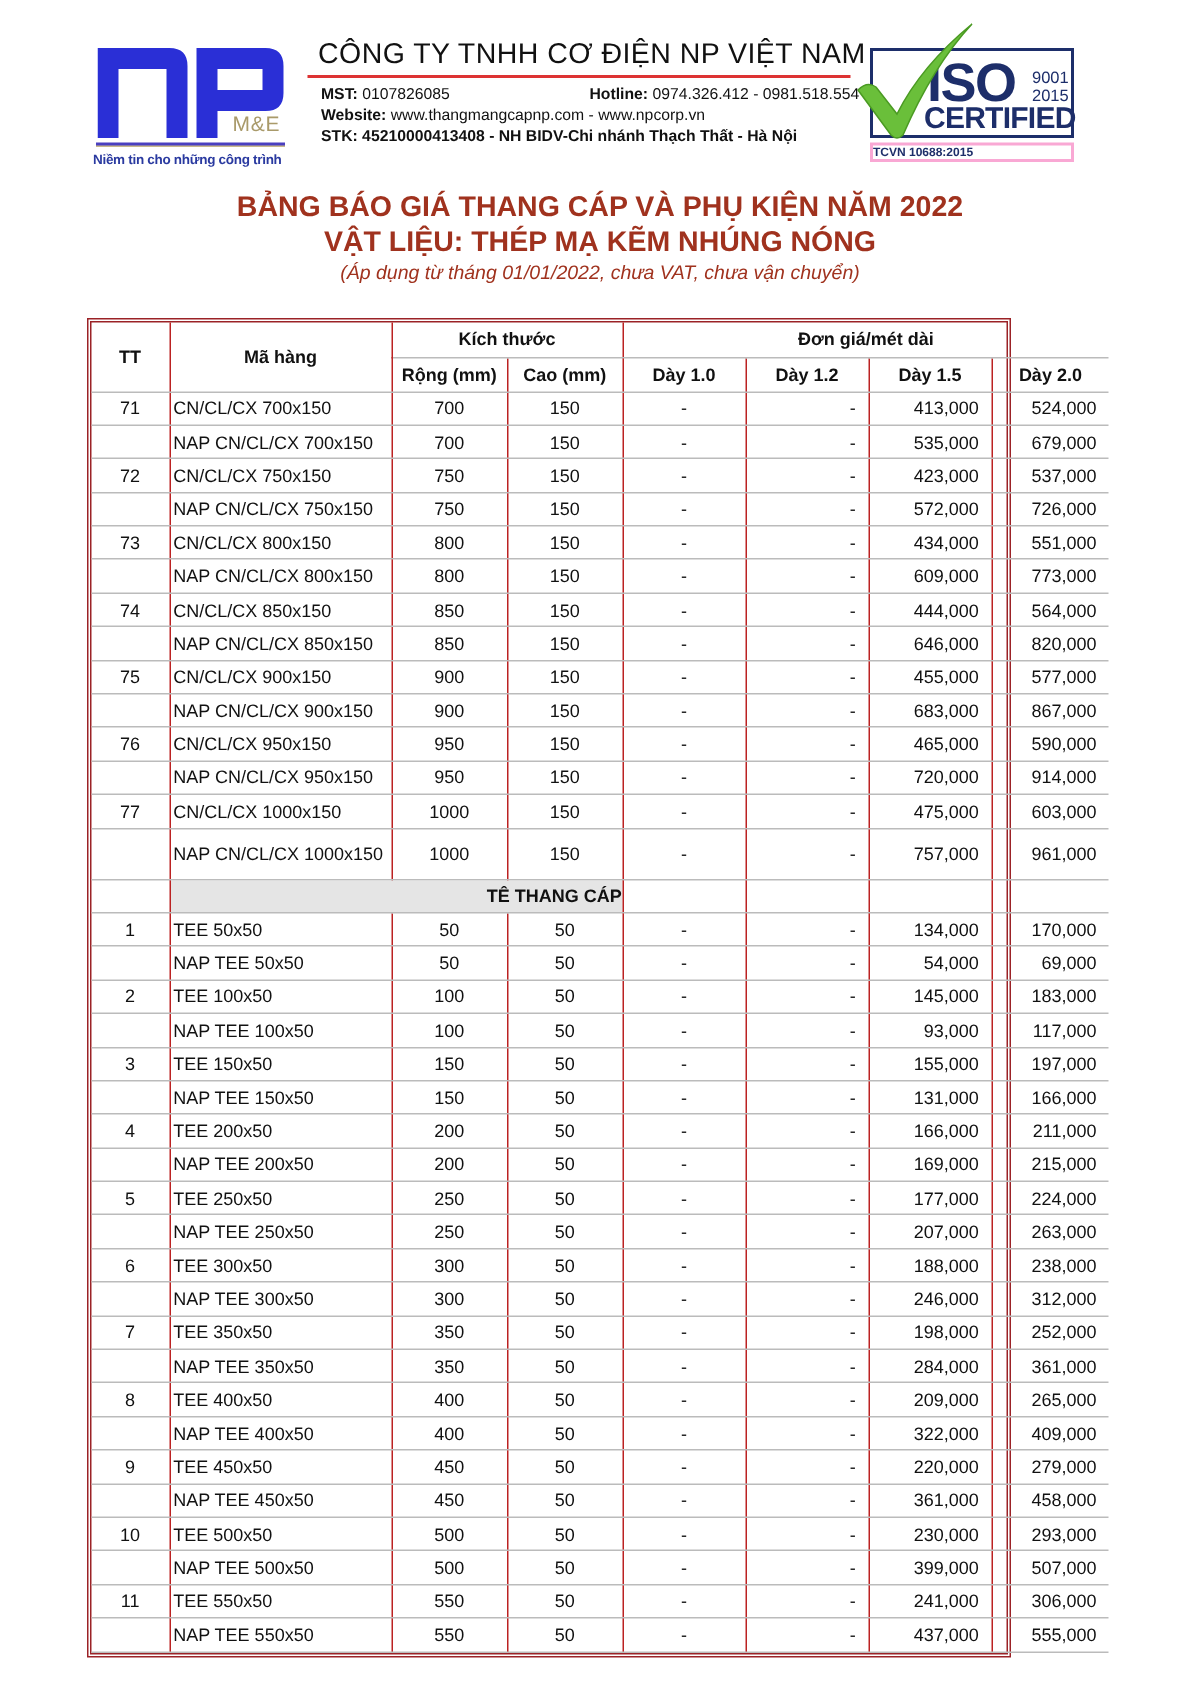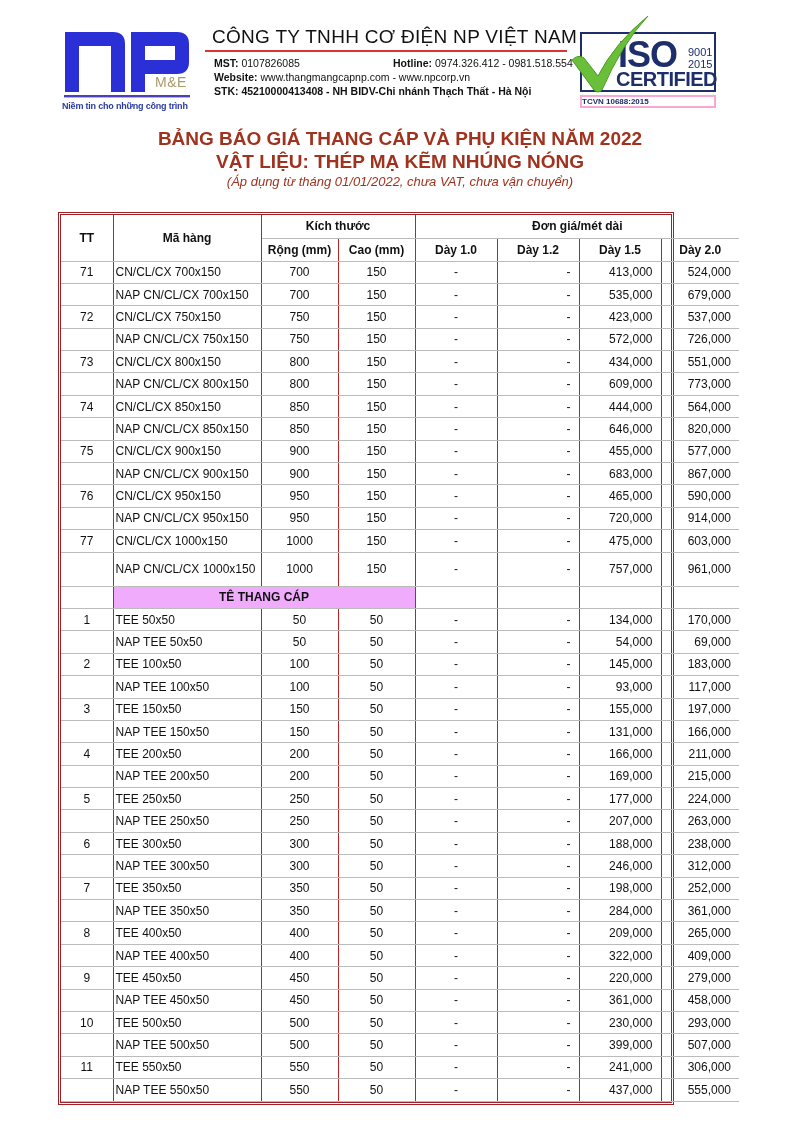--- a/index.html
+++ b/index.html
@@ -30,21 +30,21 @@
   table { border-collapse: collapse; width: 100%; table-layout: fixed; font-size: 12px; }
   th, td { border-right: 1px solid #b22; border-bottom: 1px solid #bbb; height: 22.4px; white-space: nowrap; overflow: hidden; }
   th { font-weight: bold; height: 23px; }
   thead th { border-bottom: 1px solid #bbb; }
   td:last-child, th:last-child { border-right: none; }
   .c { text-align: center; }
   .r { text-align: right; padding-right: 8px; }
   .l { text-align: left; padding-left: 2px; }
   .tall td { height: 34px; }
   td.wrap { white-space: normal; line-height: 13px; }
-  .sec { background: #f0abfc; font-weight: bold; text-align: center; }
+  .sec { background: #e5e5e5; font-weight: bold; text-align: right; }
 </style>
 </head>
 <body>
 
 <div class="header">
   <div class="logo">
     <svg class="np" width="125" height="62" viewBox="0 0 125 62">
       <path d="M0 0 H48 Q60 0 60 12 V60 H46 V14 H14 V60 H0 Z" fill="#2a2fd6"></path>
       <path d="M66 0 H112 Q124 0 124 12 V30 Q124 42 112 42 H80 V60 H66 Z M80 14 V28 H110 V14 Z" fill="#2a2fd6"></path>
     </svg>

